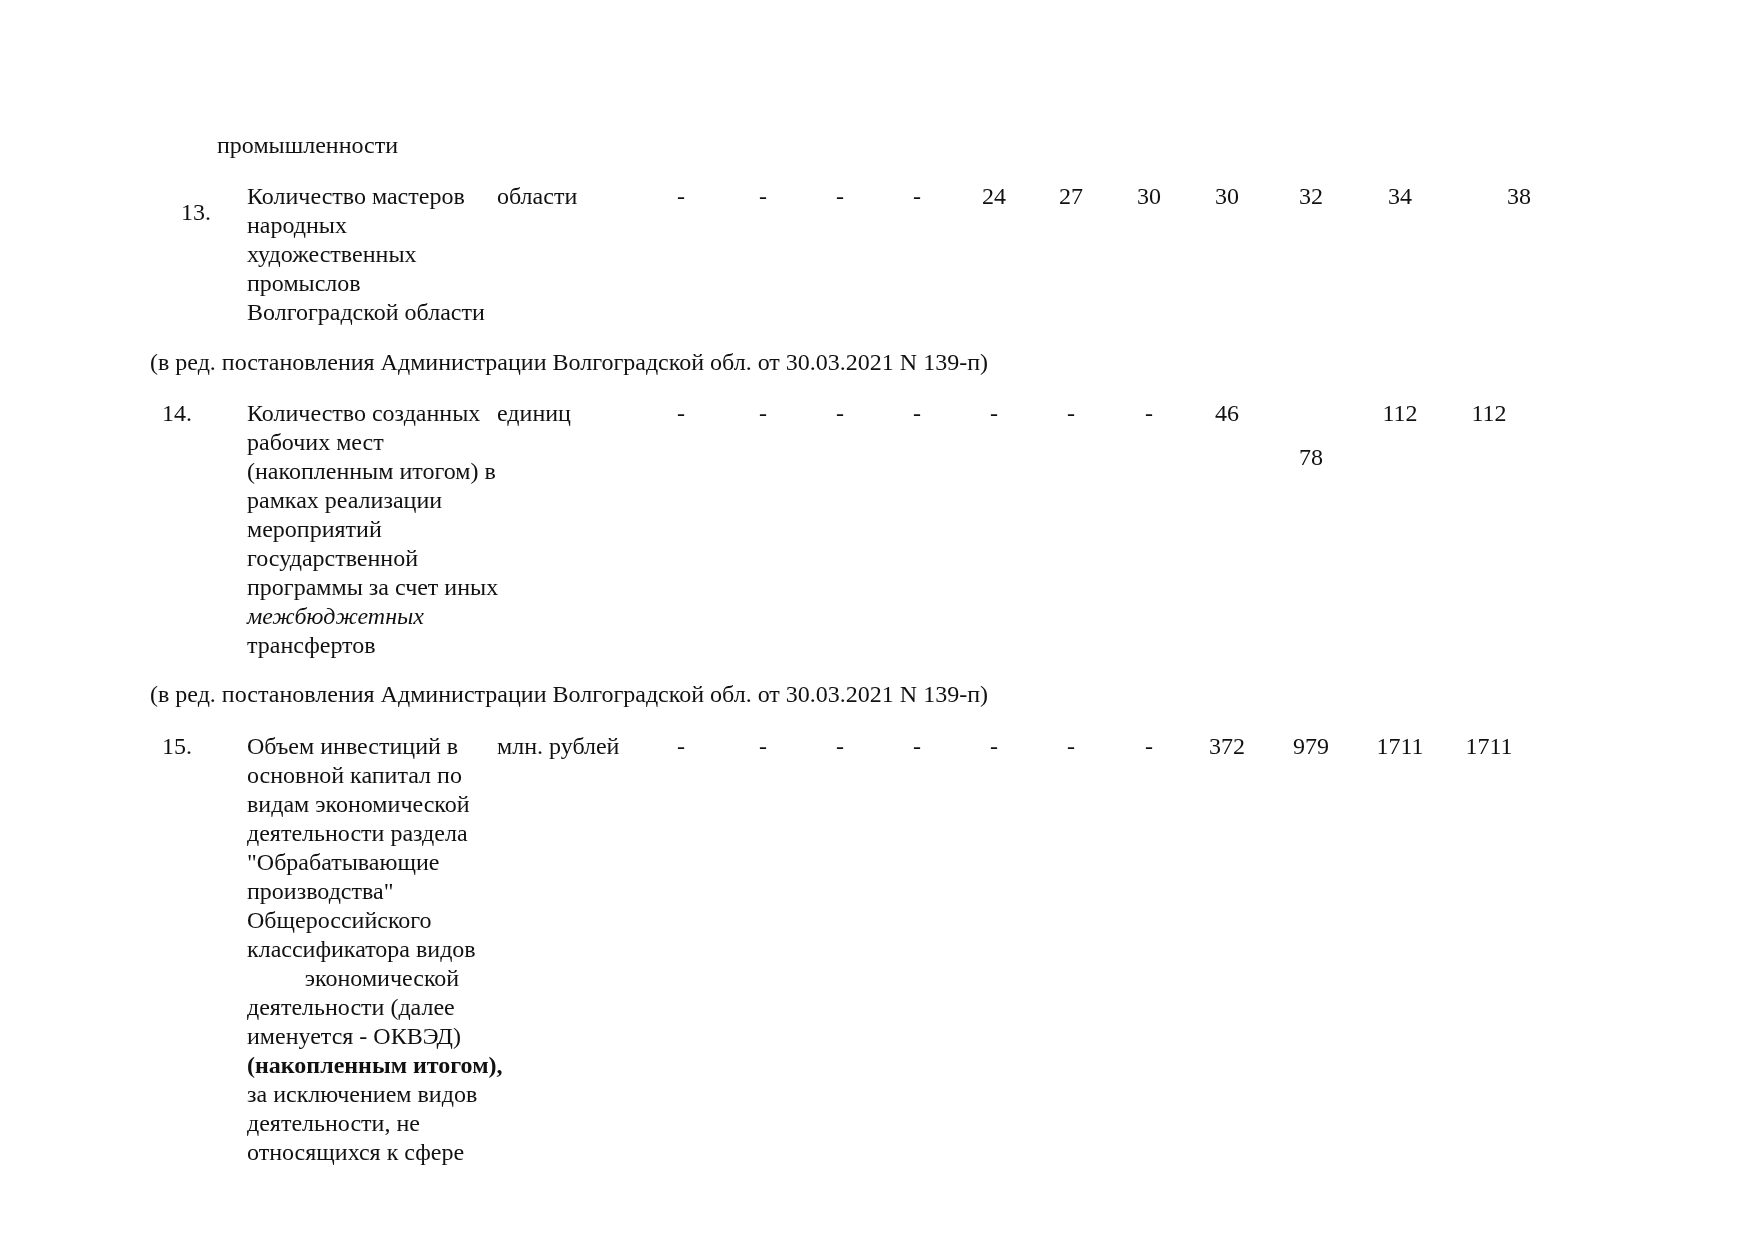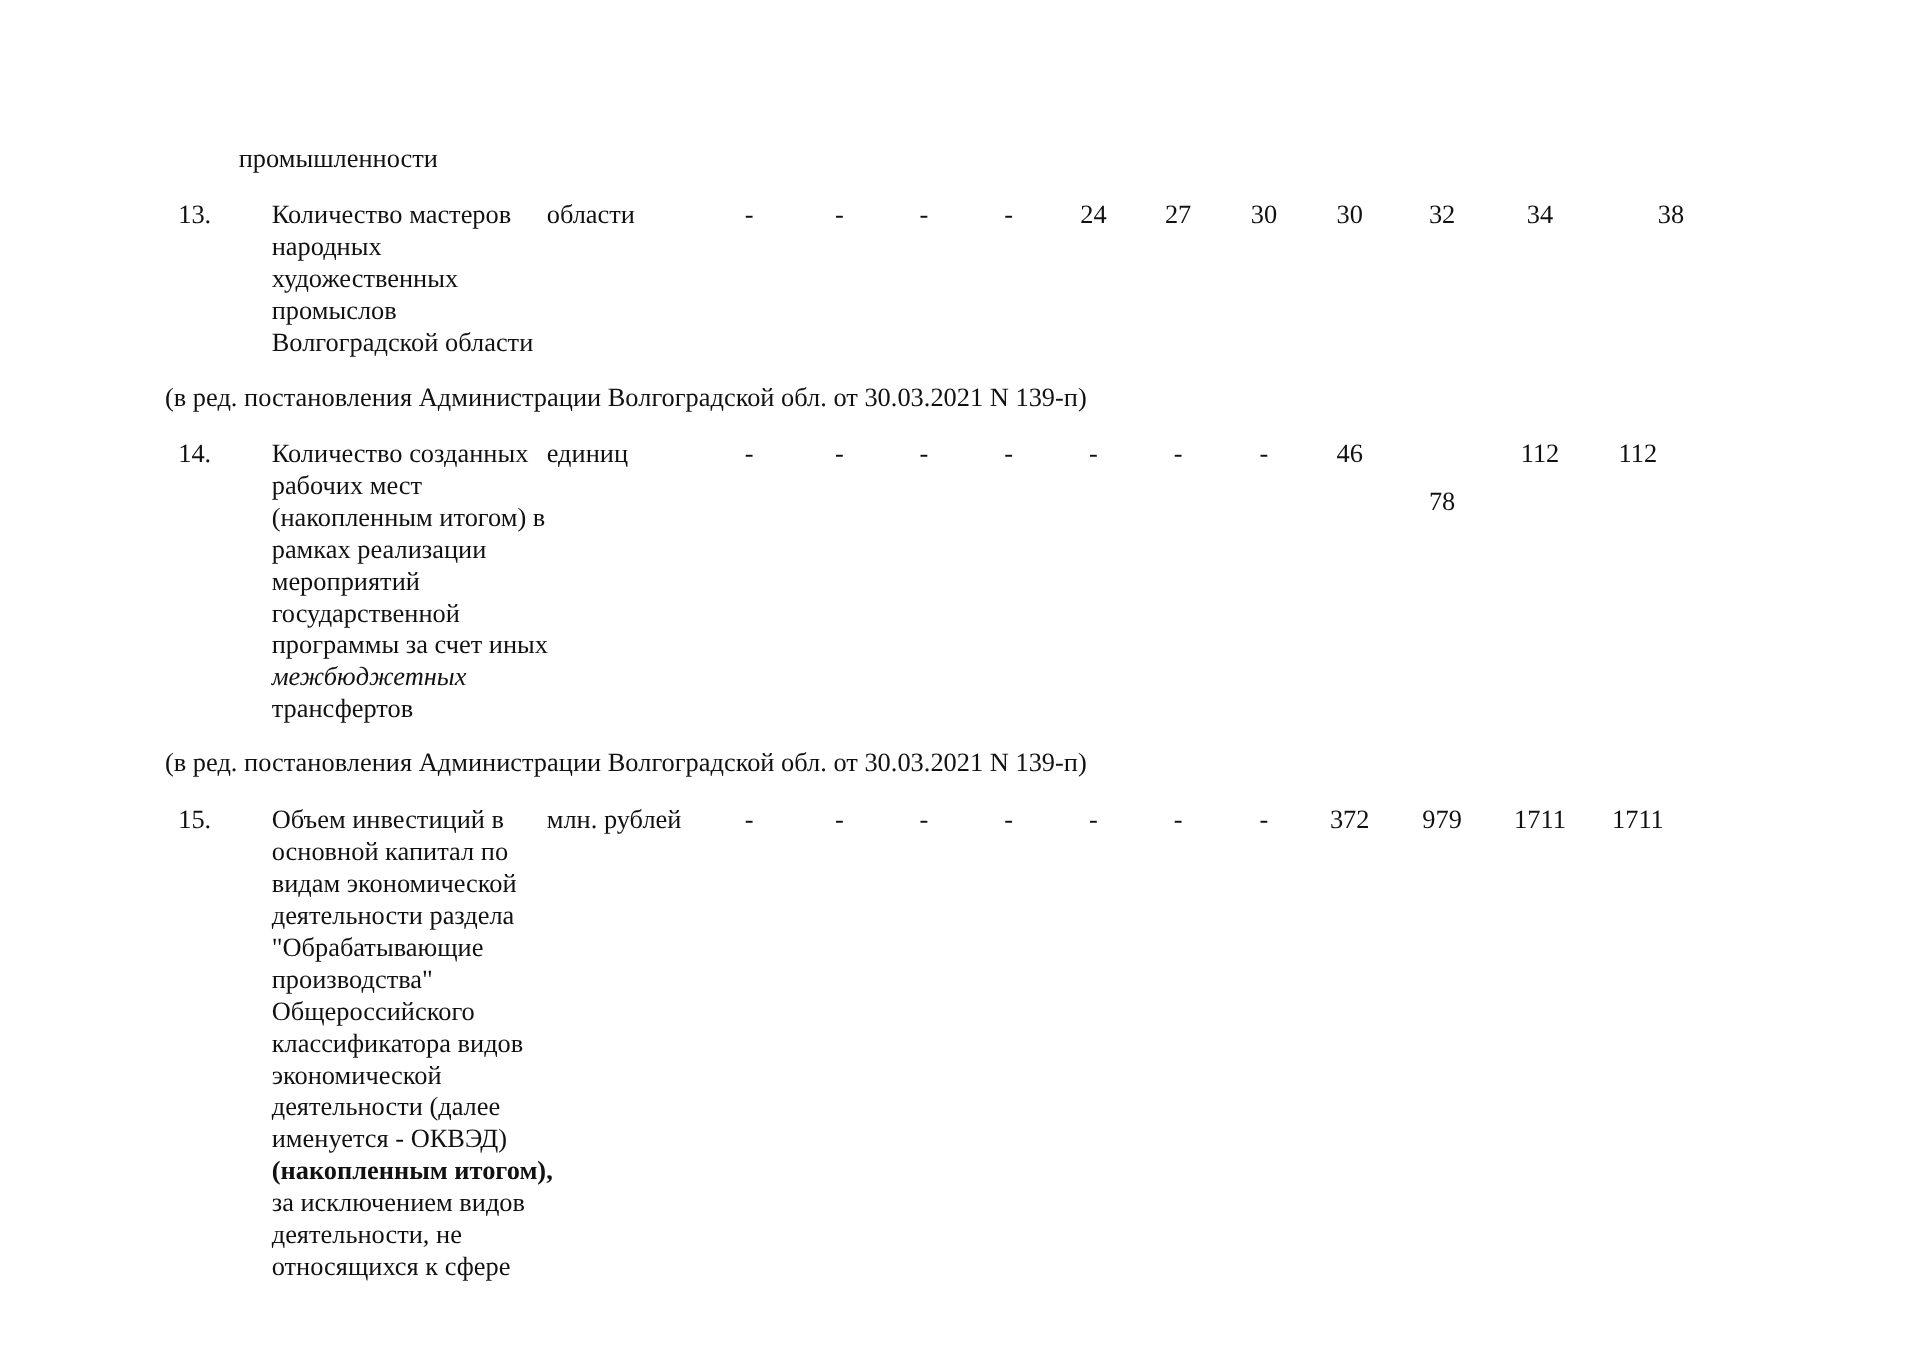--- a/index.html
+++ b/index.html
@@ -12,21 +12,21 @@
   .val { position:absolute; line-height:29px; transform:translateX(-50%); white-space:nowrap; }
   .note { position:absolute; left:150px; line-height:29px; white-space:nowrap; }
 </style>
 </head>
 <body>
 
 <div>
   <div class="abs" style="left:217px; top:131px;">промышленности</div>
 
   <div id="row0" style="position:absolute; left:0; top:182px; width:1754px;">
-      <div class="num" style="top: 0px;">13.</div>
+      <div class="num" style="top: 16px; margin-left: 19px;">13.</div>
       <div class="name" style="top: 0px;">
         <div style="white-space: nowrap;">Количество мастеров</div>
         <div style="white-space: nowrap;">народных</div>
         <div style="white-space: nowrap;">художественных</div>
         <div style="white-space: nowrap;">промыслов</div>
         <div style="white-space: nowrap;">Волгоградской области</div>
       </div>
       <div class="unit" style="top: 0px;">области</div>
       <div class="val" style="top: 0px; left: 681px;">-</div>
       <div class="val" style="top: 0px; left: 763px;">-</div>
@@ -74,21 +74,21 @@
       <div class="num" style="top: 0px;">15.</div>
       <div class="name" style="top: 0px;">
         <div style="white-space: nowrap;">Объем инвестиций в</div>
         <div style="white-space: nowrap;">основной капитал по</div>
         <div style="white-space: nowrap;">видам экономической</div>
         <div style="white-space: nowrap;">деятельности раздела</div>
         <div style="white-space: nowrap;">"Обрабатывающие</div>
         <div style="white-space: nowrap;">производства"</div>
         <div style="white-space: nowrap;">Общероссийского</div>
         <div style="white-space: nowrap;">классификатора видов</div>
-        <div style="white-space: nowrap;">экономической</div>
+        <div style="white-space: nowrap; text-align: center;">экономической</div>
         <div style="white-space: nowrap;">деятельности (далее</div>
         <div style="white-space: nowrap;">именуется - ОКВЭД)</div>
         <div style="white-space: nowrap; font-weight: bold;">(накопленным итогом),</div>
         <div style="white-space: nowrap;">за исключением видов</div>
         <div style="white-space: nowrap;">деятельности, не</div>
         <div style="white-space: nowrap;">относящихся к сфере</div>
       </div>
       <div class="unit" style="top: 0px;">млн. рублей</div>
       <div class="val" style="top: 0px; left: 681px;">-</div>
       <div class="val" style="top: 0px; left: 763px;">-</div>

